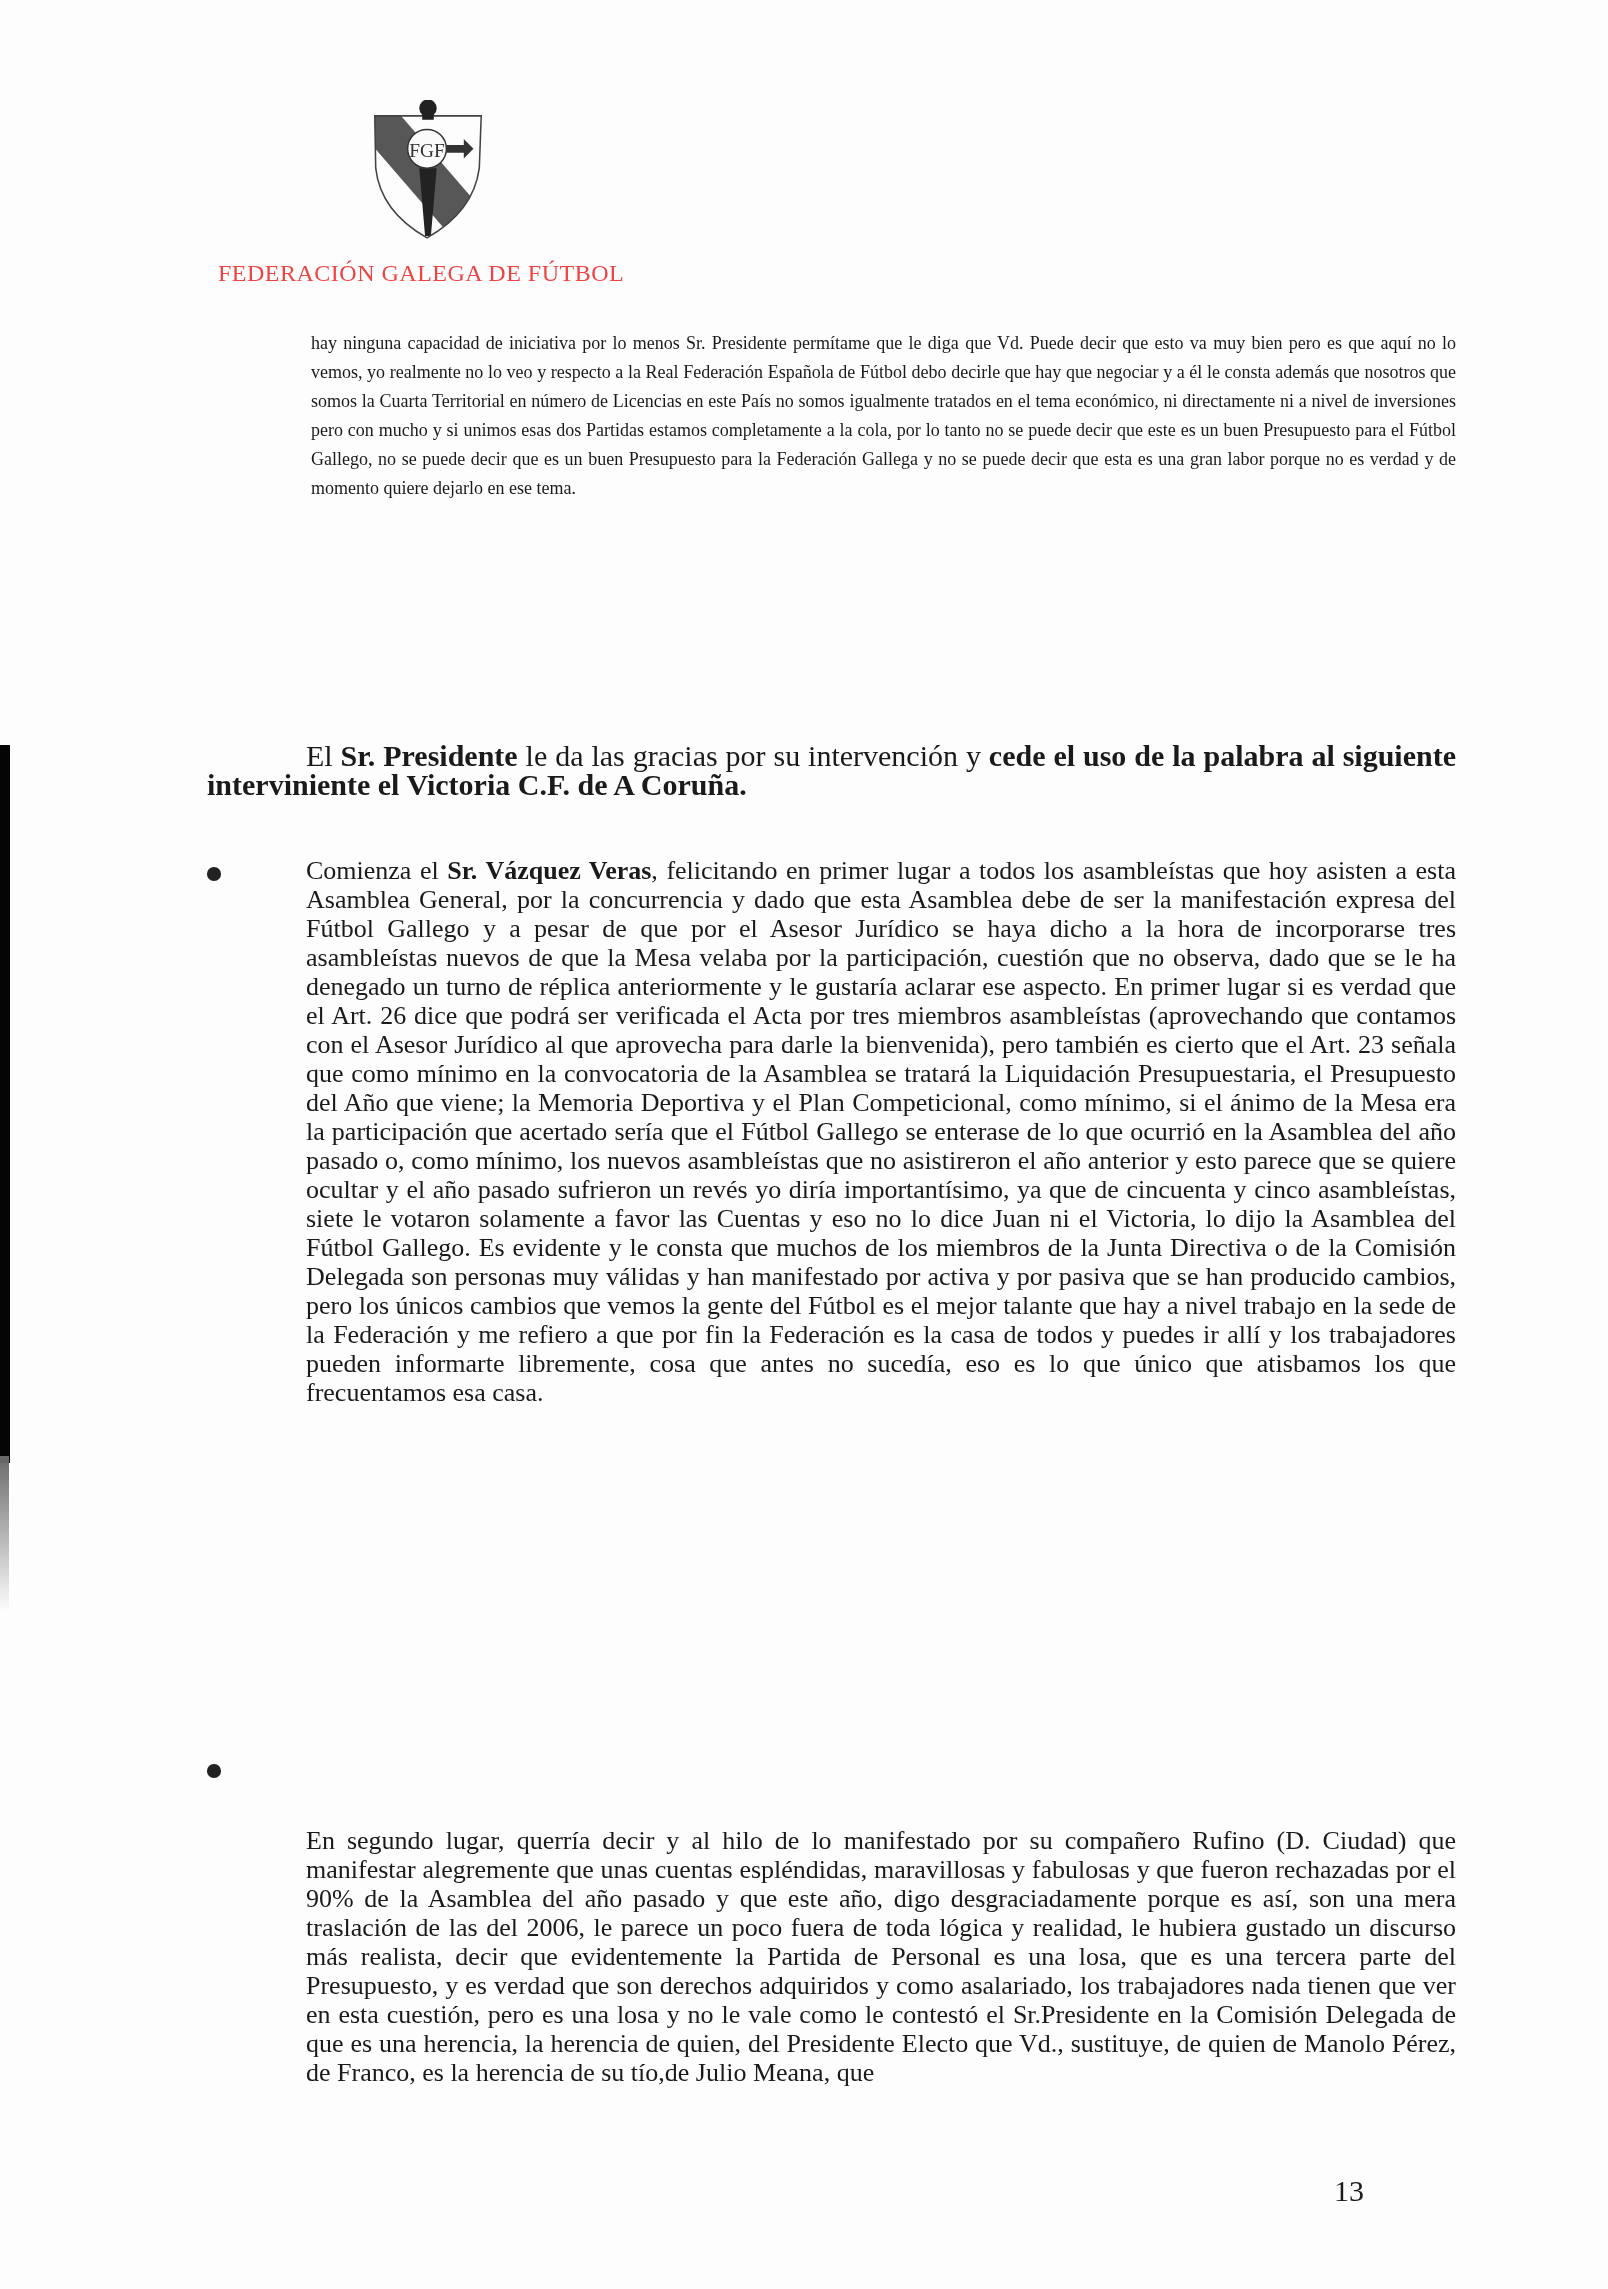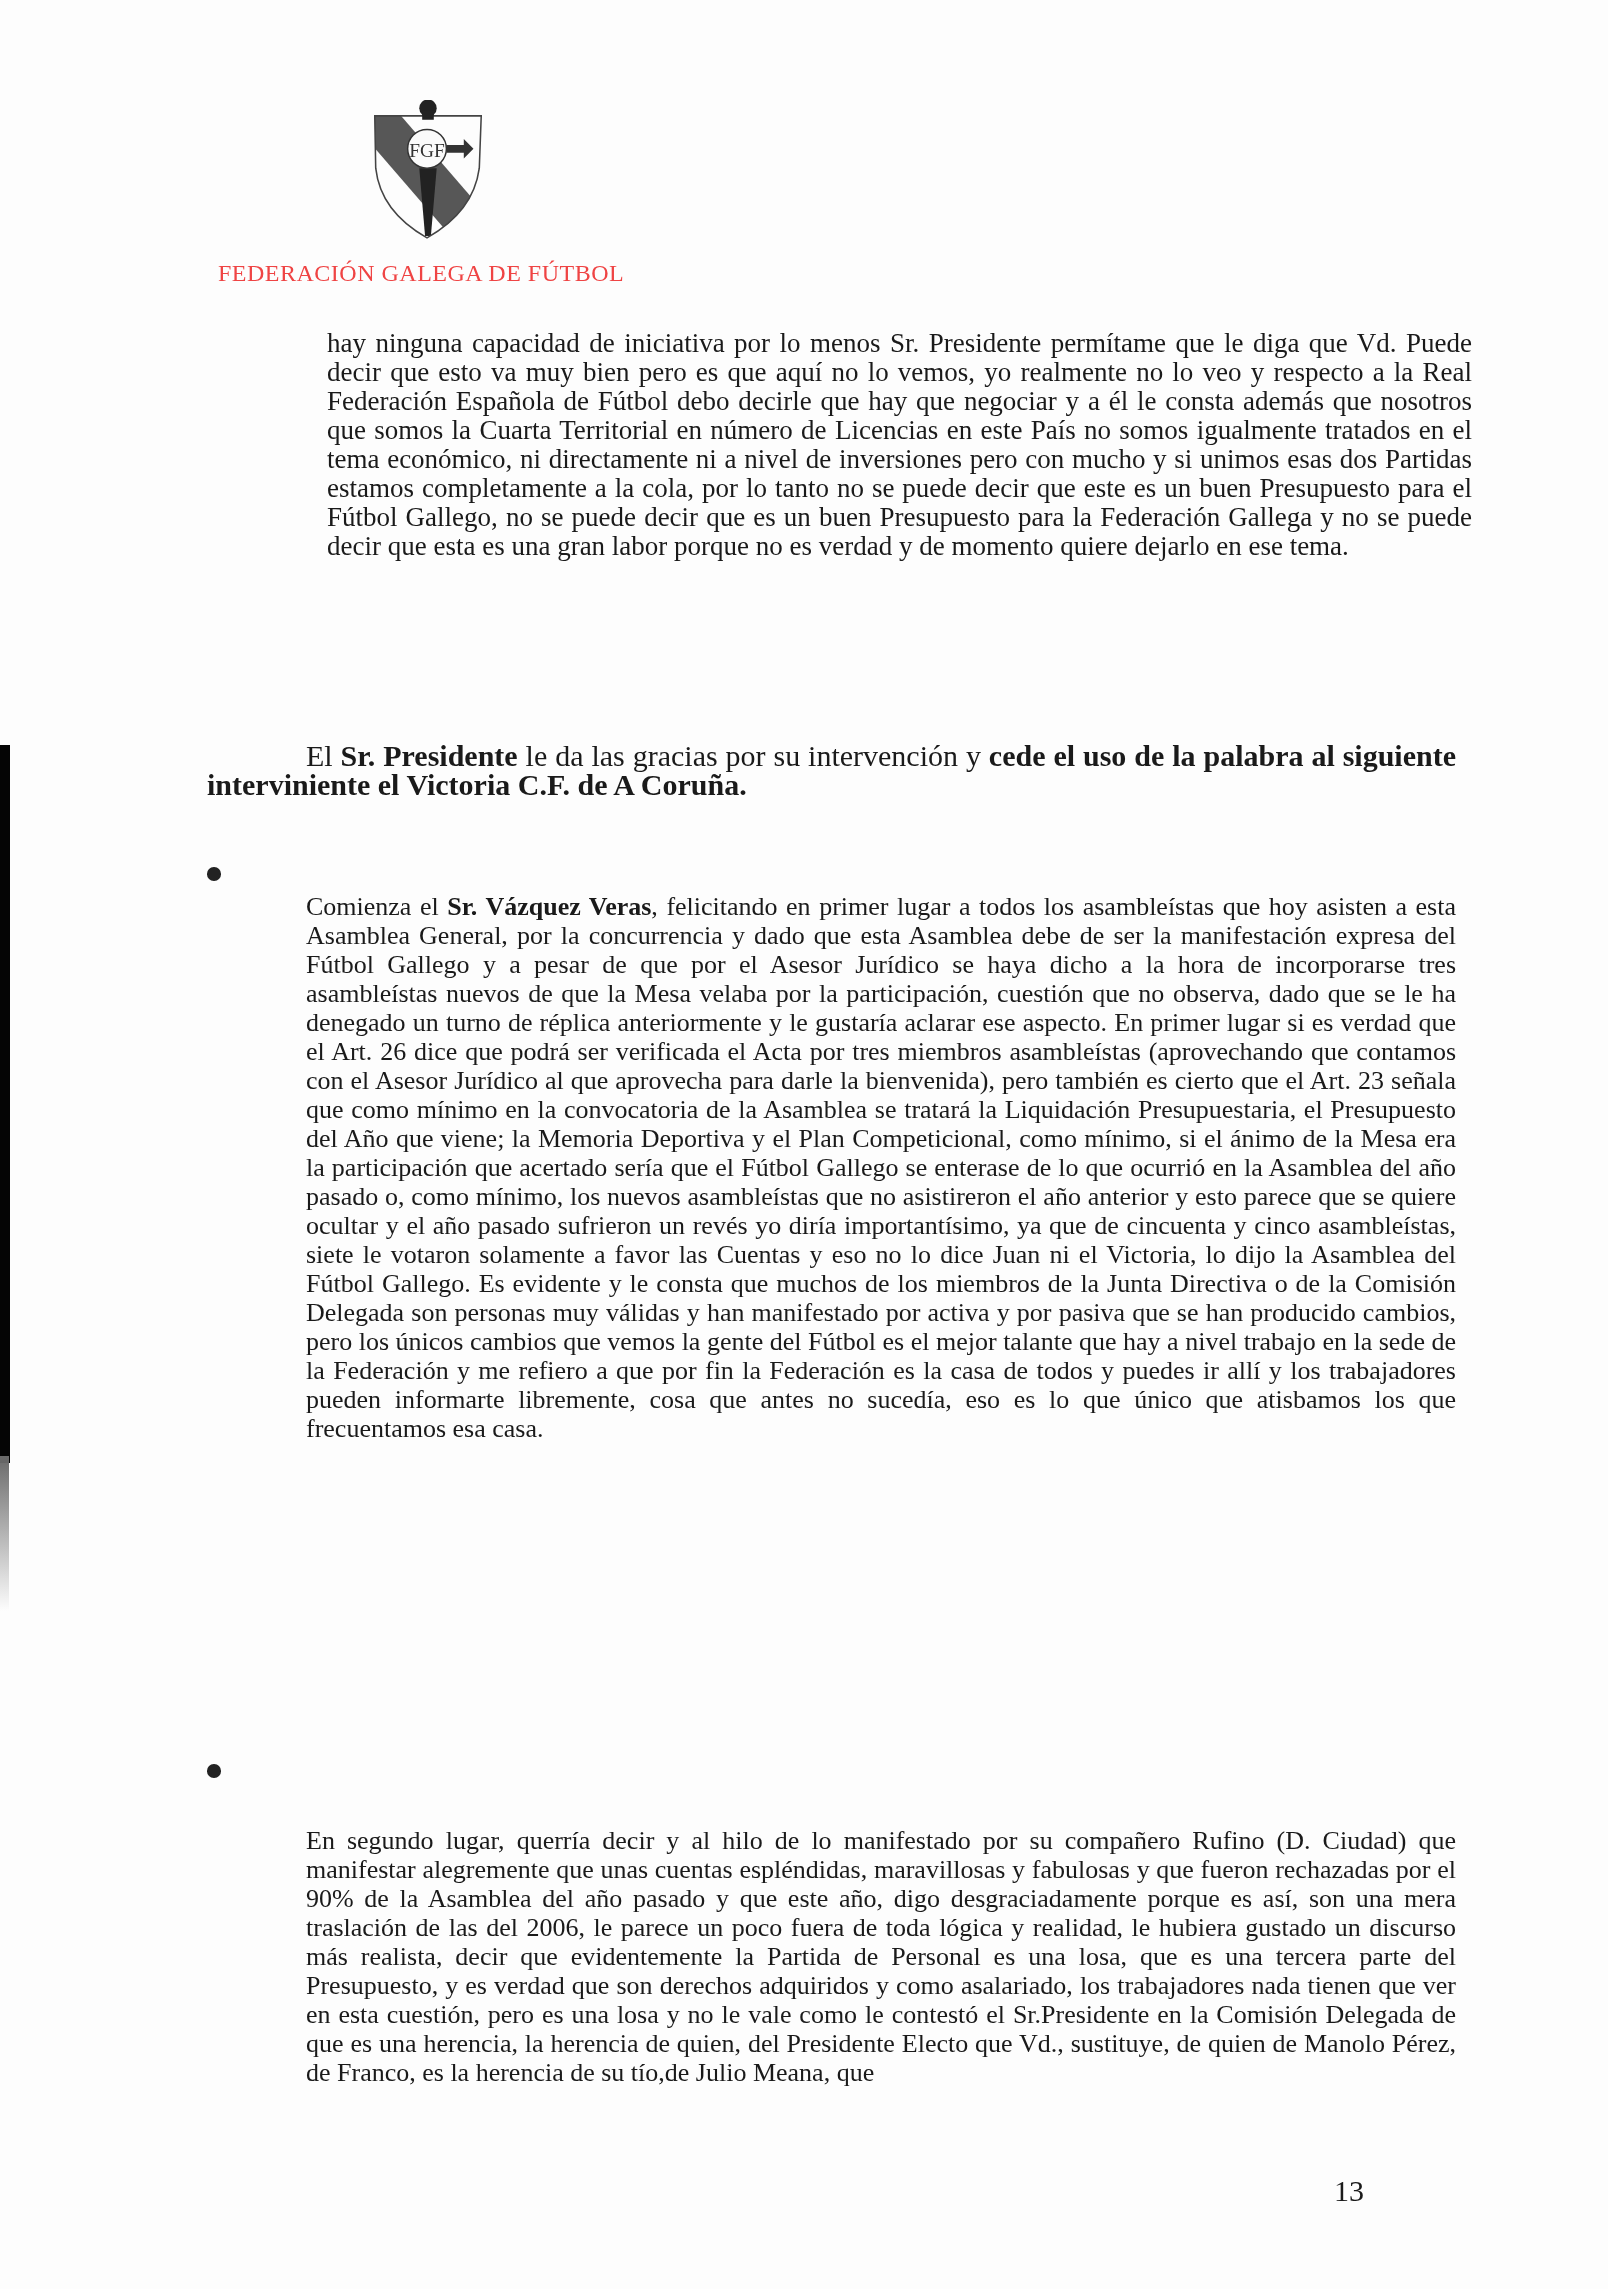--- a/index.html
+++ b/index.html
@@ -20,32 +20,32 @@
   .logo {
     position: absolute; left: 367px; top: 100px; width: 121px; height: 146px; text-align: center;
   }
   .org-name {
     position: absolute; left: 218px; top: 260px;
     font-size: 24px; letter-spacing: 0.5px; color: #ef4444;
     font-family: "Liberation Serif", serif;
     white-space: nowrap;
   }
   .body-text {
-    position: absolute; left: 327px; width: 1145px;
-    font-size: 27px; line-height: 29px; text-align: justify;
+    position: absolute; left: 311px; width: 1145px;
+    font-size: 18px; line-height: 29px; text-align: justify;
   }
   .p1 { top: 329px; }
   .p2 { position: absolute; left: 207px; width: 1249px; top: 741px; font-size: 30px; line-height: 29px; text-align: justify; }
   .p2 .indent { display: inline-block; width: 99px; }
   .b { font-weight: bold; }
   .item {
     position: absolute; left: 306px; width: 1150px;
     font-size: 26px; line-height: 29px; text-align: justify;
   }
-  .item1 { top: 856px; margin-top: 36px; }
+  .item1 { top: 856px; }
   .item2 { top: 1826px; }
   .bullet {
     position: absolute; left: 207px; width: 13.6px; height: 13.6px;
     border-radius: 50%; background: #222;
   }
   .bullet1 { top: 867px; }
   .bullet2 { top: 1764px; }
   .page-num {
     position: absolute; left: 1334px; top: 2174px;
     font-size: 30px;

